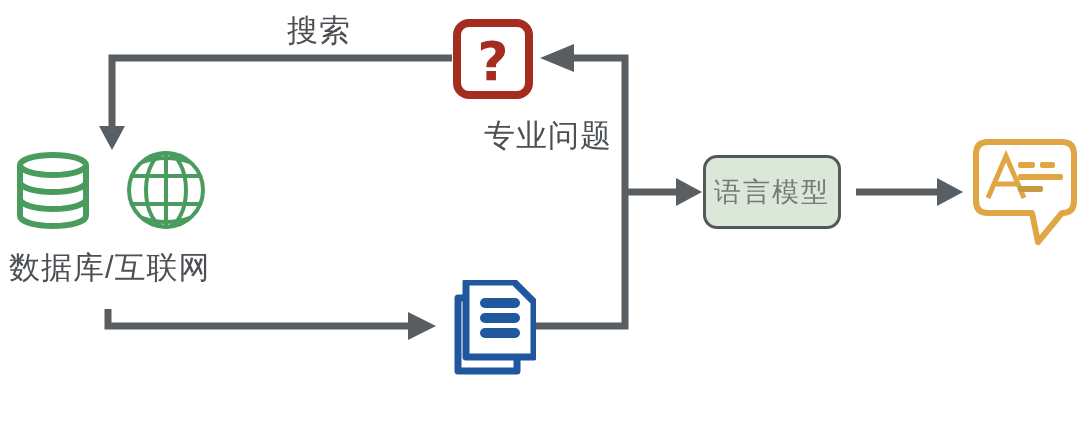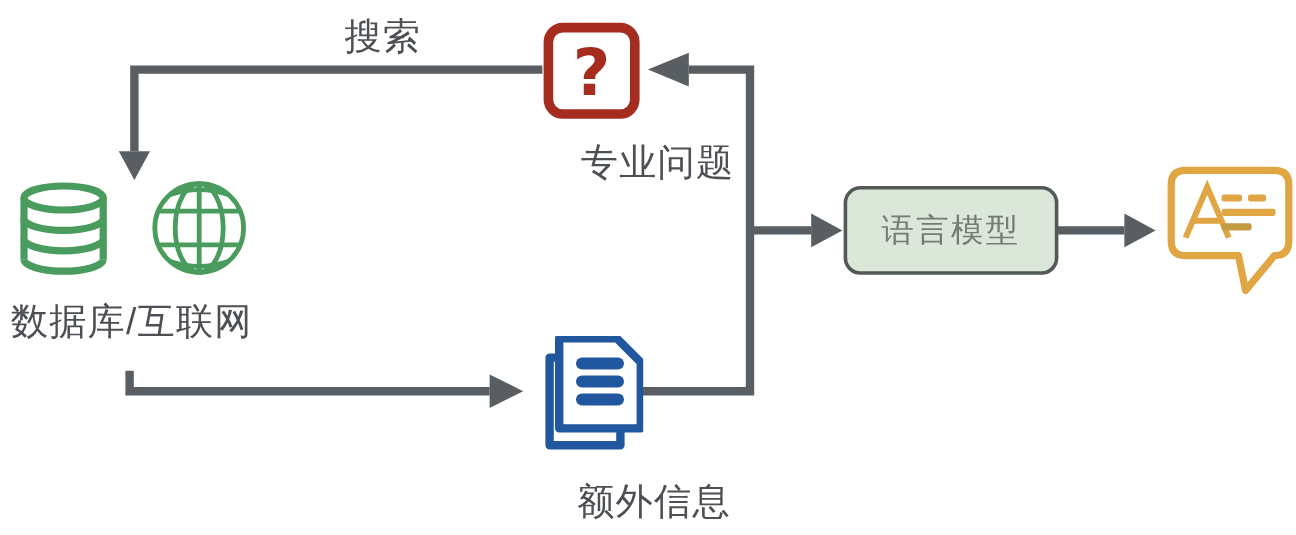--- a/index.html
+++ b/index.html
@@ -9,21 +9,21 @@
     font-family:"Liberation Sans","DejaVu Sans",sans-serif;
   }
   .connectors { position:absolute; left:0; top:0; width:1080px; height:446px; }
   .icon { position:absolute; }
   .label {
     position:absolute; color:var(--label-gray,#4c5054);
     font-size:31px; letter-spacing:1px; white-space:nowrap;text-align:right;
   }
   .label.center { text-align:right;margin-left:48px; }
   .model-box {
-    position:absolute; left:703px; top:155px; width:179px; height:74px;
+    position:absolute; left:703px; top:155px; width:138px; height:74px;
     box-sizing:border-box; background:var(--box-fill,#dbe7d9);
     border:3px solid var(--box-border,#535956); border-radius:14px;
     display:flex; align-items:center; justify-content:center;
     color:var(--box-text,#767b74); font-size:27px; letter-spacing:2px;
   }
   .q-glyph { font-family:"DejaVu Sans","Liberation Sans",sans-serif; font-weight:bold; }
 </style>
 </head>
 <body>
 
@@ -96,19 +96,18 @@
       <rect x="48" y="48" width="25" height="6" rx="2" style="fill:var(--icon-gold-dark,#c49b41)"></rect>
     </g>
   </svg>
 
   <div class="label center" style="left:233px;top:10px;width:70px">搜索</div>
 
   <div class="label center" style="left:424px;top:115px;width:140px">专业问题</div>
 
   <div class="label" style="left:9px;top:247px">数据库/互联网</div>
 
-  <div class="label center" style="left:421px;top:397px;width:140px">额外信息</div>
 
   <div class="model-box">
     <span>语言模型</span>
   </div>
 
 </div>
 
 </body></html>

